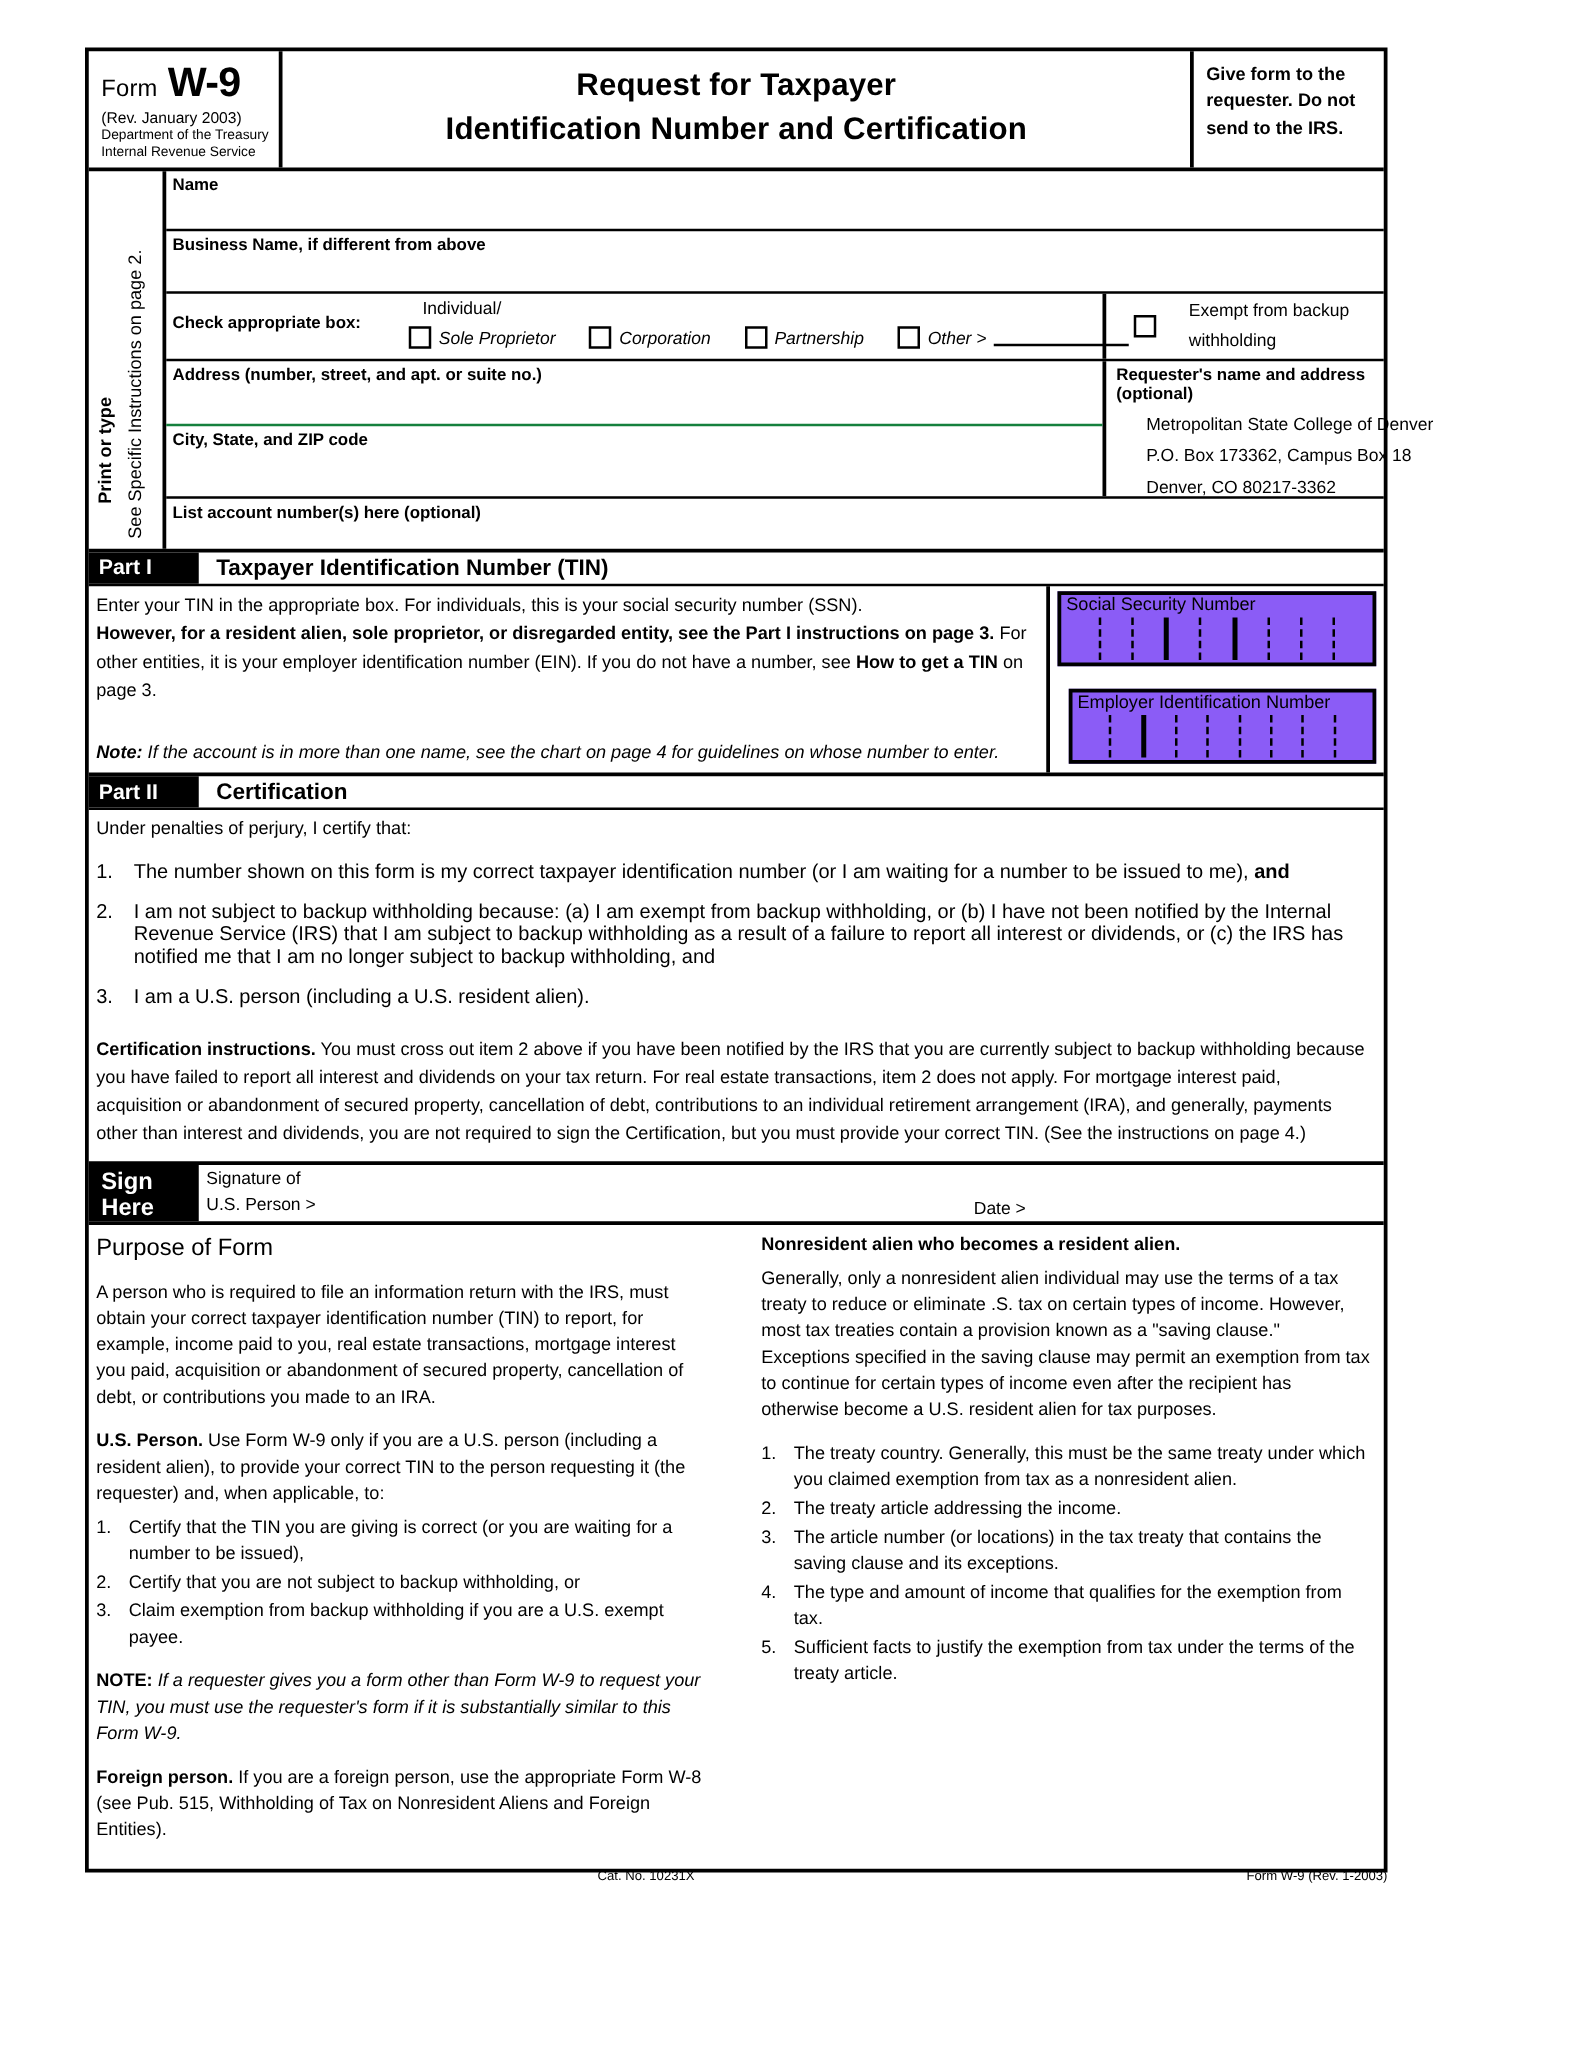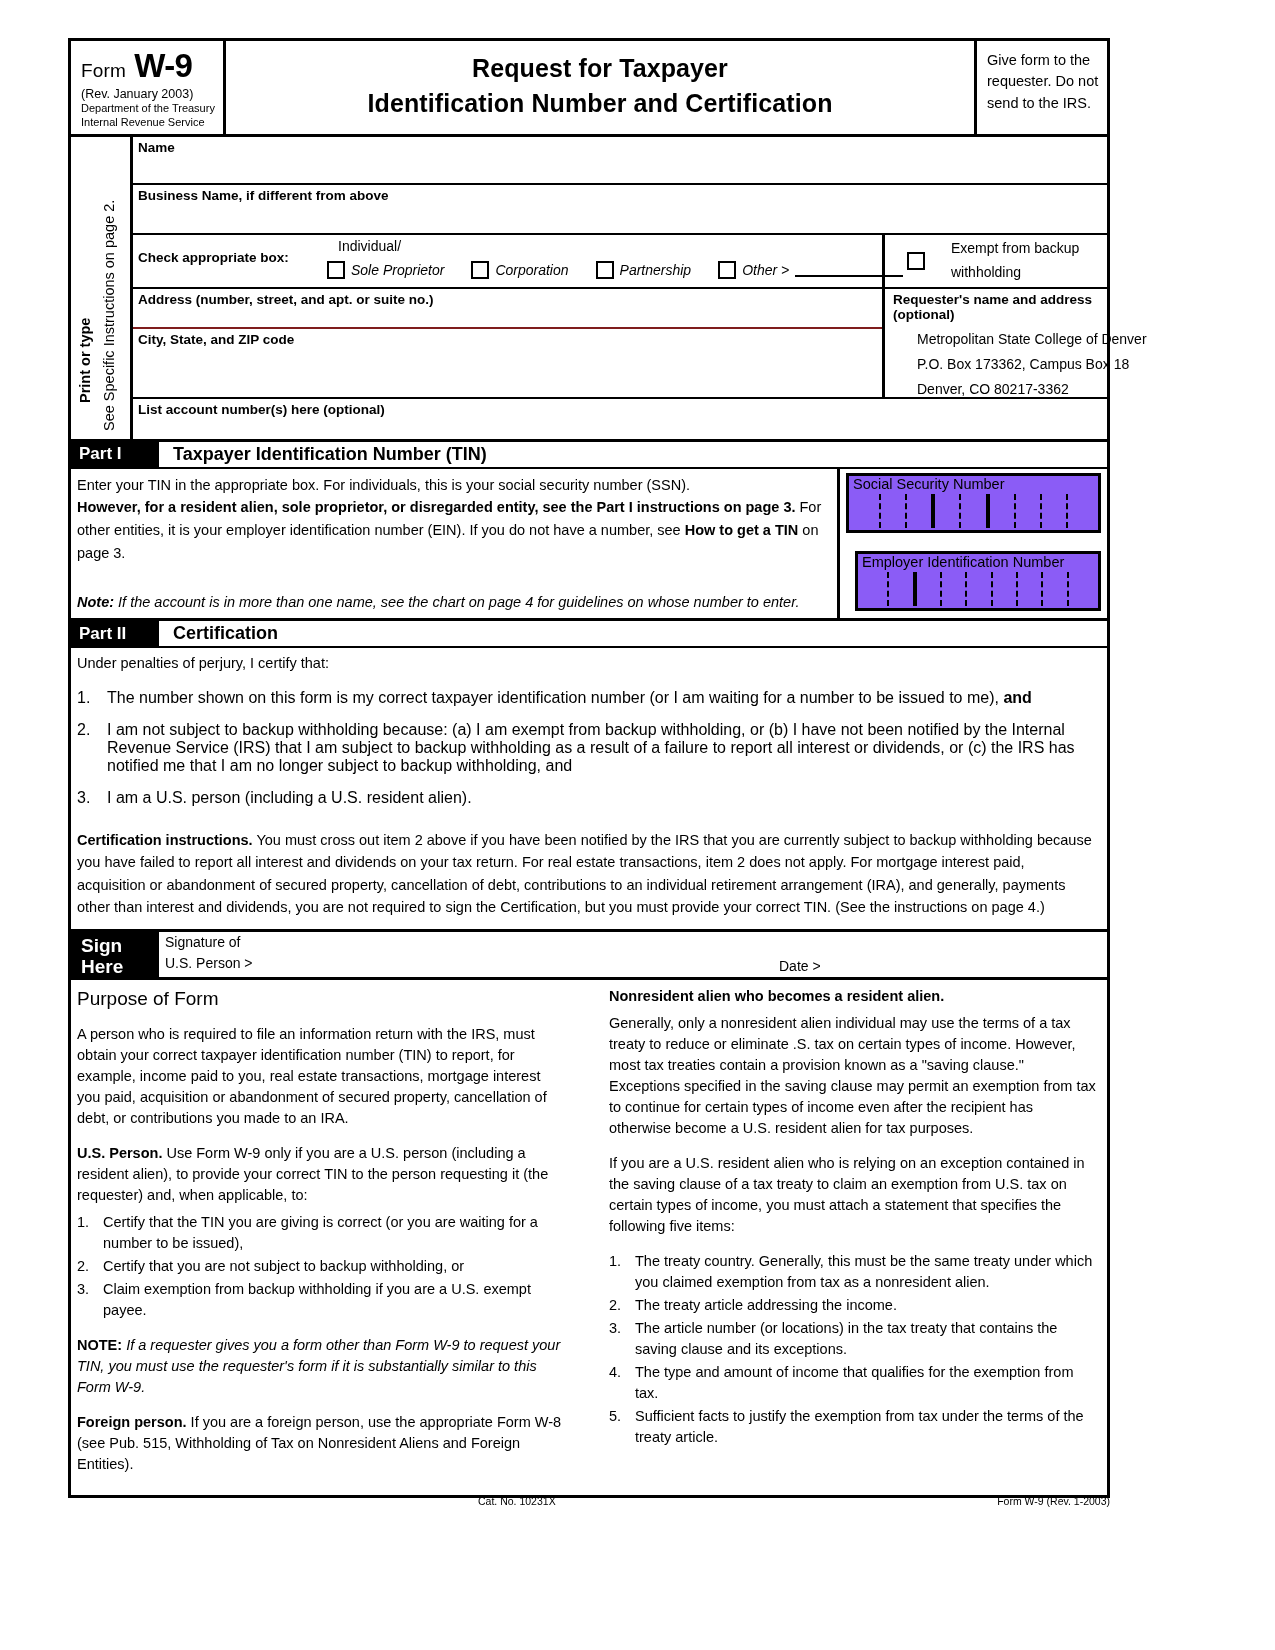--- a/index.html
+++ b/index.html
@@ -38,22 +38,22 @@
   .hdr-dept { font-size: 11px; line-height: 1.25; margin-top: 1px; }
   .hdr-mid {
     flex: 1; border-right: 3px solid #000;
     display: flex; flex-direction: column;
     align-items: center; justify-content: center;
     padding: 8px 4px 10px;
   }
   .hdr-t1 { font-size: 25px; font-weight: bold; letter-spacing: .1px; }
   .hdr-t2 { font-size: 25px; font-weight: bold; margin-top: 6px; letter-spacing: .1px; }
   .hdr-right {
-    width: 130px; padding: 9px 8px 4px 10px;
-    font-size: 14.5px; line-height: 1.47;
+    width: 152px; padding: 9px 8px 4px 10px;
+    font-size: 14.5px; line-height: 1.47; font-weight: bold;
   }
 
   
   .bodyrow { display: flex; border-bottom: 3px solid #000; }
   .vside {
     width: 62px; border-right: 3px solid #000;
     position: relative;
   }
   .vtext {
     position: absolute;
@@ -95,21 +95,21 @@
   .otherline {
     display: inline-block; width: 108px;
     border-bottom: 2px solid #000; height: 14px; margin-left: 6px;
   }
   .checkright { width: 222px; display: flex; align-items: center; padding-left: 22px; }
   .exempt-txt { margin-left: 26px; font-size: 14px; line-height: 1.7; }
 
   
   .addrrow { display: flex; }
   .addrleft { flex: 1; border-right: 3px solid #000; }
-  .addrleft .sub { border-bottom: 2px solid #7f1d1d; height: 40px; }
+  .addrleft .sub { border-bottom: 2px solid #15803d; height: 52px; }
   .addrleft .sub:last-child { border-bottom: none; height: 48px; }
   .addrright { width: 222px; padding: 3px 0 0 8px; }
   .req-title { font-size: 13.5px; font-weight: bold; }
   .req-line { font-size: 14px; margin-top: 9px; padding-left: 24px; white-space: nowrap; }
   .acctrow { height: 42px; border-top: 2px solid #000; }
 
   
   .partbar { display: flex; align-items: stretch; border-bottom: 2px solid #000; height: 27px; }
   .part-tag {
     background: #000; color: #fff; font-weight: bold; font-size: 17px;
@@ -387,21 +387,20 @@
             <div class="t">Claim exemption from backup withholding if you are a U.S. exempt payee.</div>
           </div>
         </div>
         <p><b class="sub-h">NOTE:</b><span class="ital">  If a requester gives you a form other than Form W-9 to request your TIN, you must use the requester's form if it is substantially similar to this Form W-9.</span></p>
         <p><b class="sub-h">Foreign person.</b><span>  If you are a foreign person, use the appropriate Form W-8 (see Pub. 515, Withholding of Tax on Nonresident Aliens and Foreign Entities).</span></p>
       </div>
 
       <div class="col right">
         <p class="tight"><b class="sub-h">Nonresident alien who becomes a resident alien.</b></p>
         <p>Generally, only a nonresident alien individual may use the terms of a tax treaty to reduce or eliminate .S. tax on certain types of income.  However, most tax treaties contain a provision known as a "saving clause."  Exceptions specified in the saving clause may permit an exemption from tax to continue for certain types of income even after the recipient has otherwise become a U.S. resident alien for tax purposes.</p>
-        <p>If you are a U.S. resident alien who is relying on an exception contained in the saving clause of a tax treaty to claim an exemption from U.S. tax on certain types of income, you must attach a statement that specifies the following five items:</p>
         <div class="ol">
           <div class="oli">
             <div class="n">1.</div>
             <div class="t">The treaty country.  Generally, this must be the same treaty under which you claimed exemption from tax as a nonresident alien.</div>
           </div>
           <div class="oli">
             <div class="n">2.</div>
             <div class="t">The treaty article addressing the income.</div>
           </div>
           <div class="oli">

